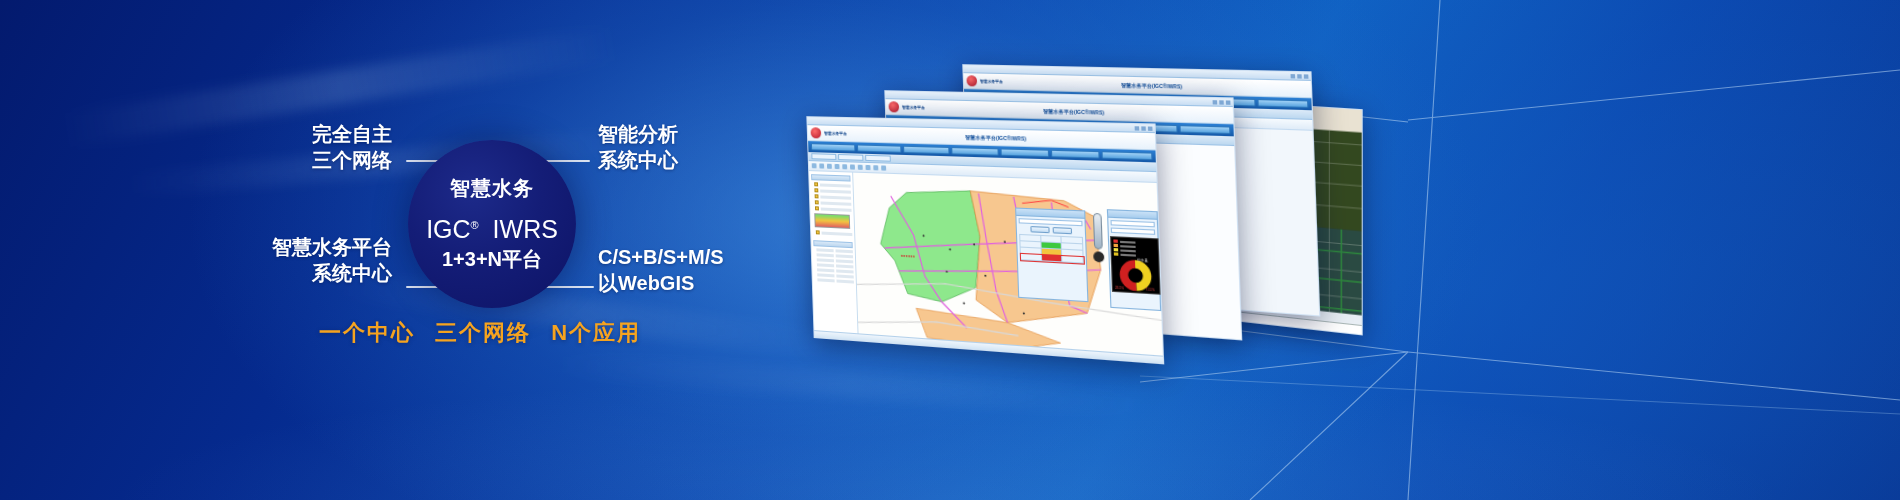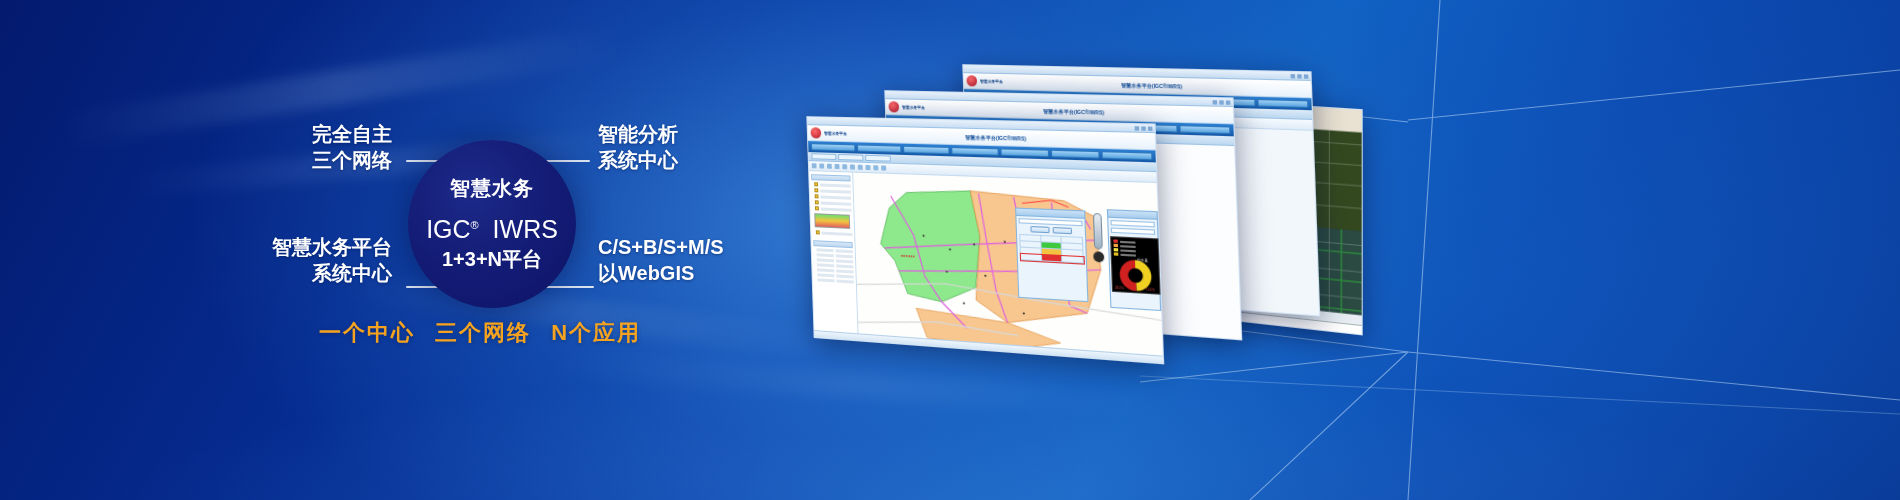--- a/index.html
+++ b/index.html
@@ -50,21 +50,21 @@
   .hub-sub { font-size:20px; font-weight:700; line-height:1.3; margin-top:1px; }
 
   .label { position:absolute; color:#ffffff; line-height:1.28; white-space:nowrap; text-shadow:0 1px 3px rgba(0,20,70,.45); }
   .label .l1, .label .l2 { display:block; font-size:20px; font-weight:700; }
   .label.right { text-align:left; }
   .label.left  { text-align:right; }
 
   #lbl-tl { left:192px; top:122px; width:200px; }
   #lbl-bl { left:192px; top:235px; width:200px; }
   #lbl-tr { left:598px; top:122px; }
-  #lbl-br { left:598px; top:235px; }
+  #lbl-br { left:598px; top:245px; }
 
   .connector { position:absolute; height:2px; background:rgba(255,255,255,.85); border-radius:2px; }
   #c-tl { left:406px; top:160px; width:70px; }
   #c-bl { left:406px; top:286px; width:90px; }
   #c-tr { left:520px; top:160px; width:70px; }
   #c-br { left:508px; top:286px; width:86px; }
 
   #tagline {
     position:absolute; left:200px; top:318px; width:560px; text-align:center;
     color:#f5a31f; font-size:22px; font-weight:700; letter-spacing:2px;

